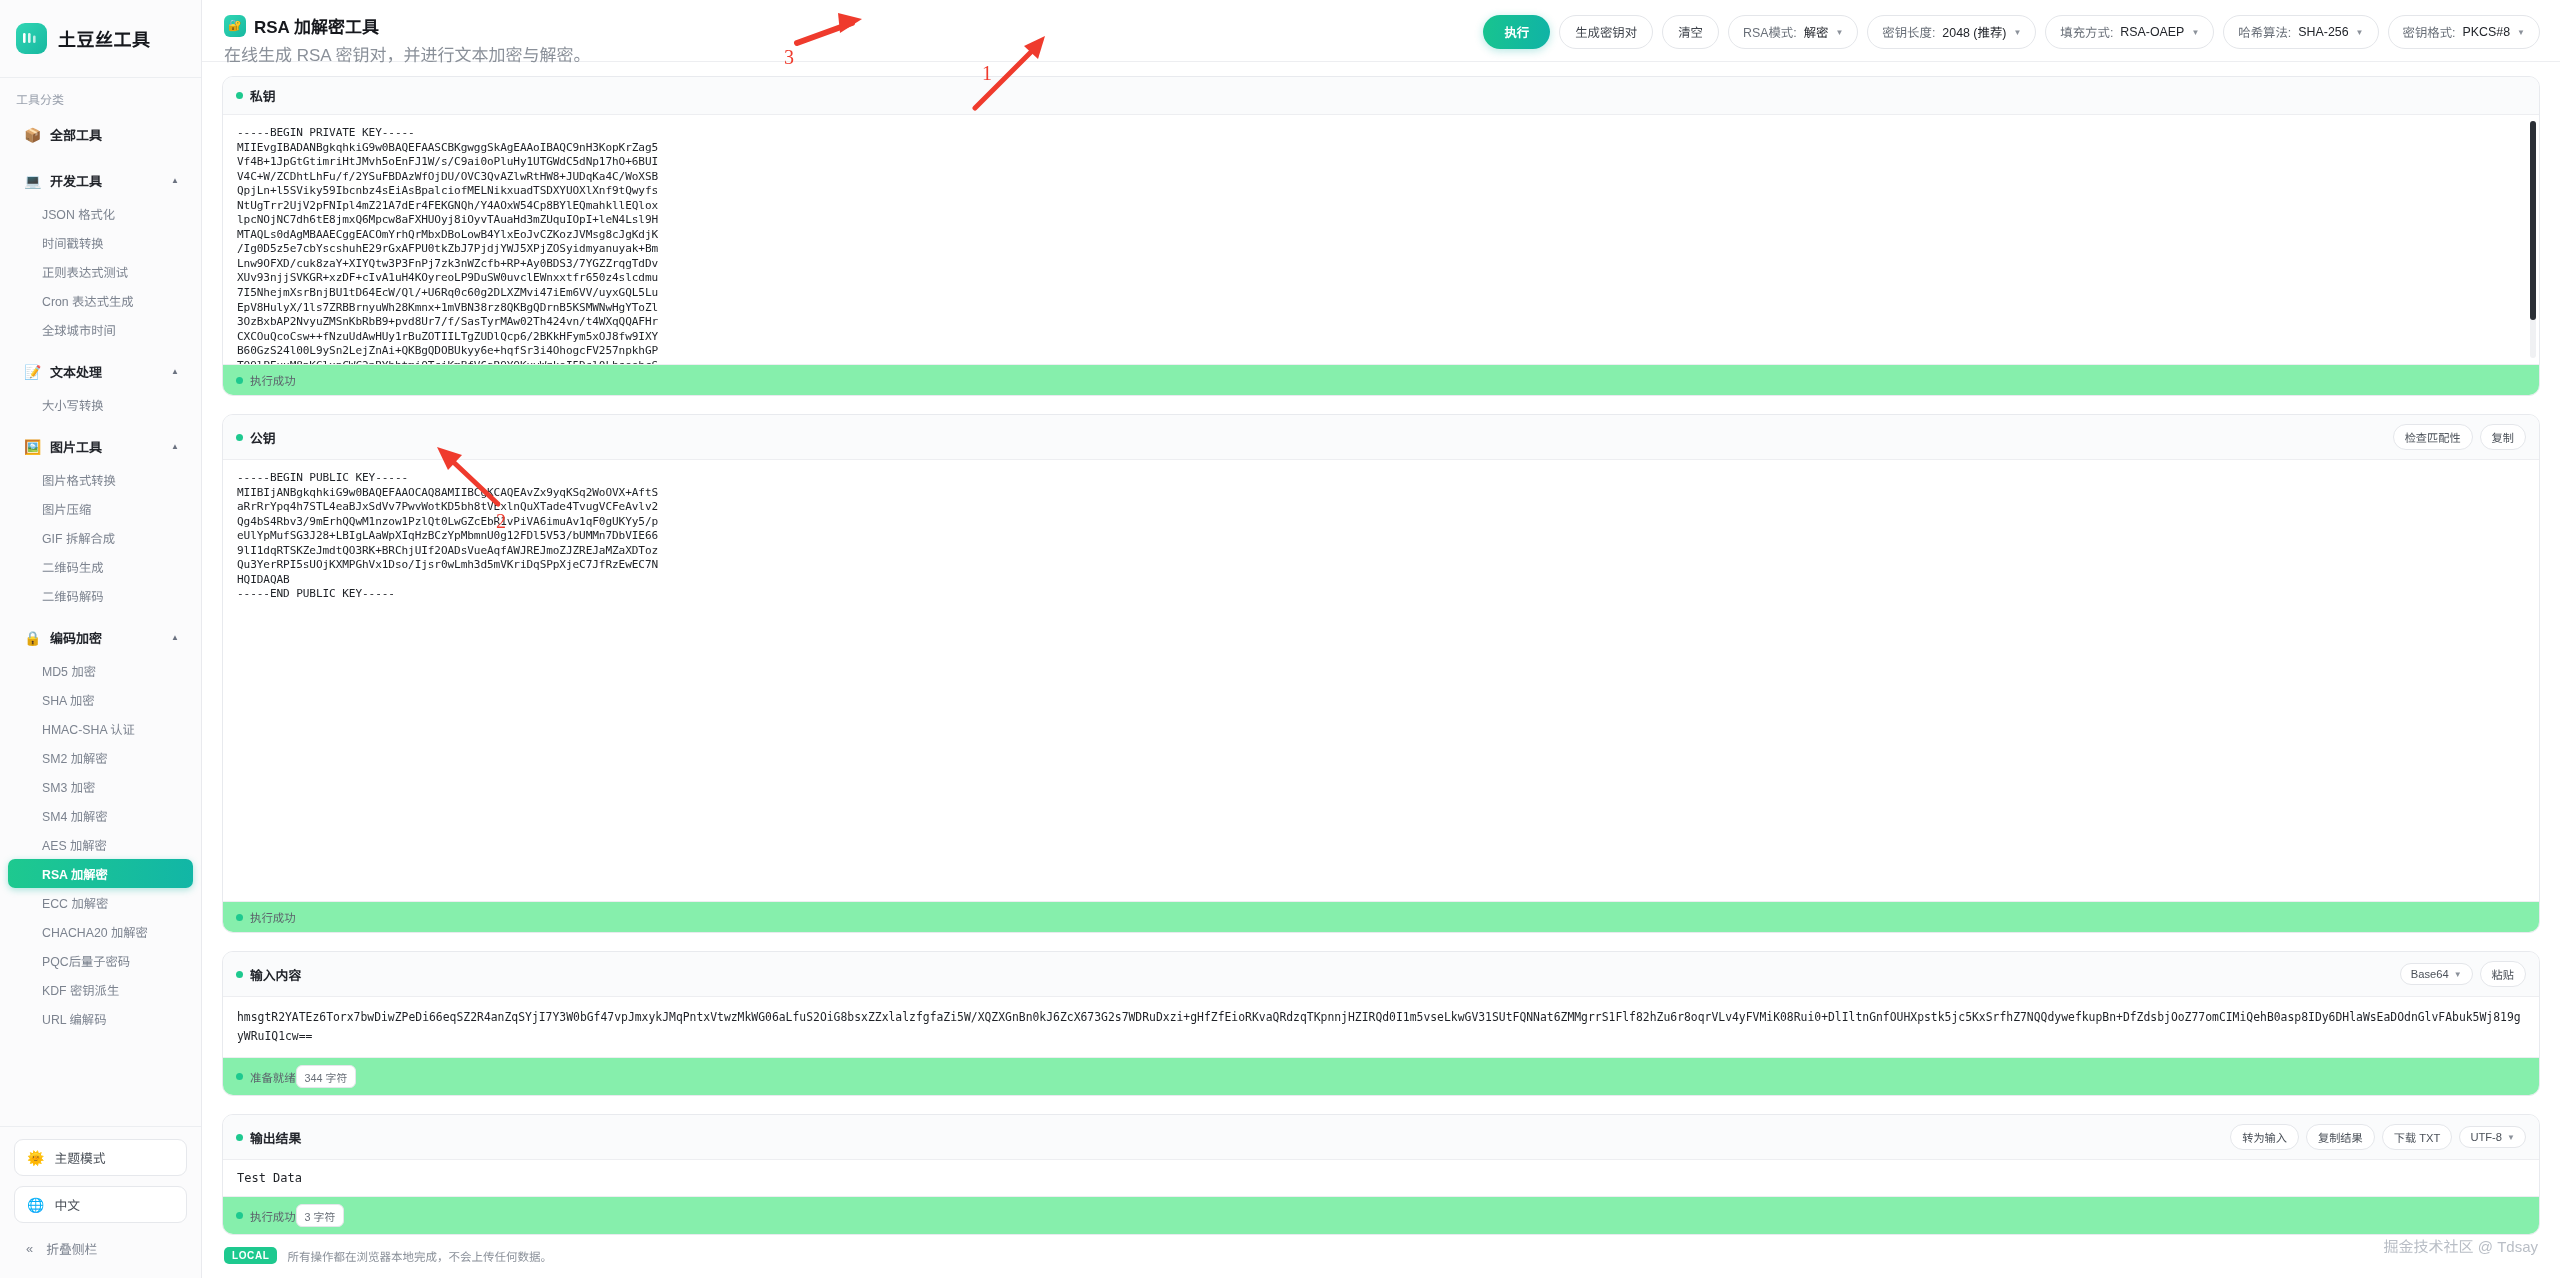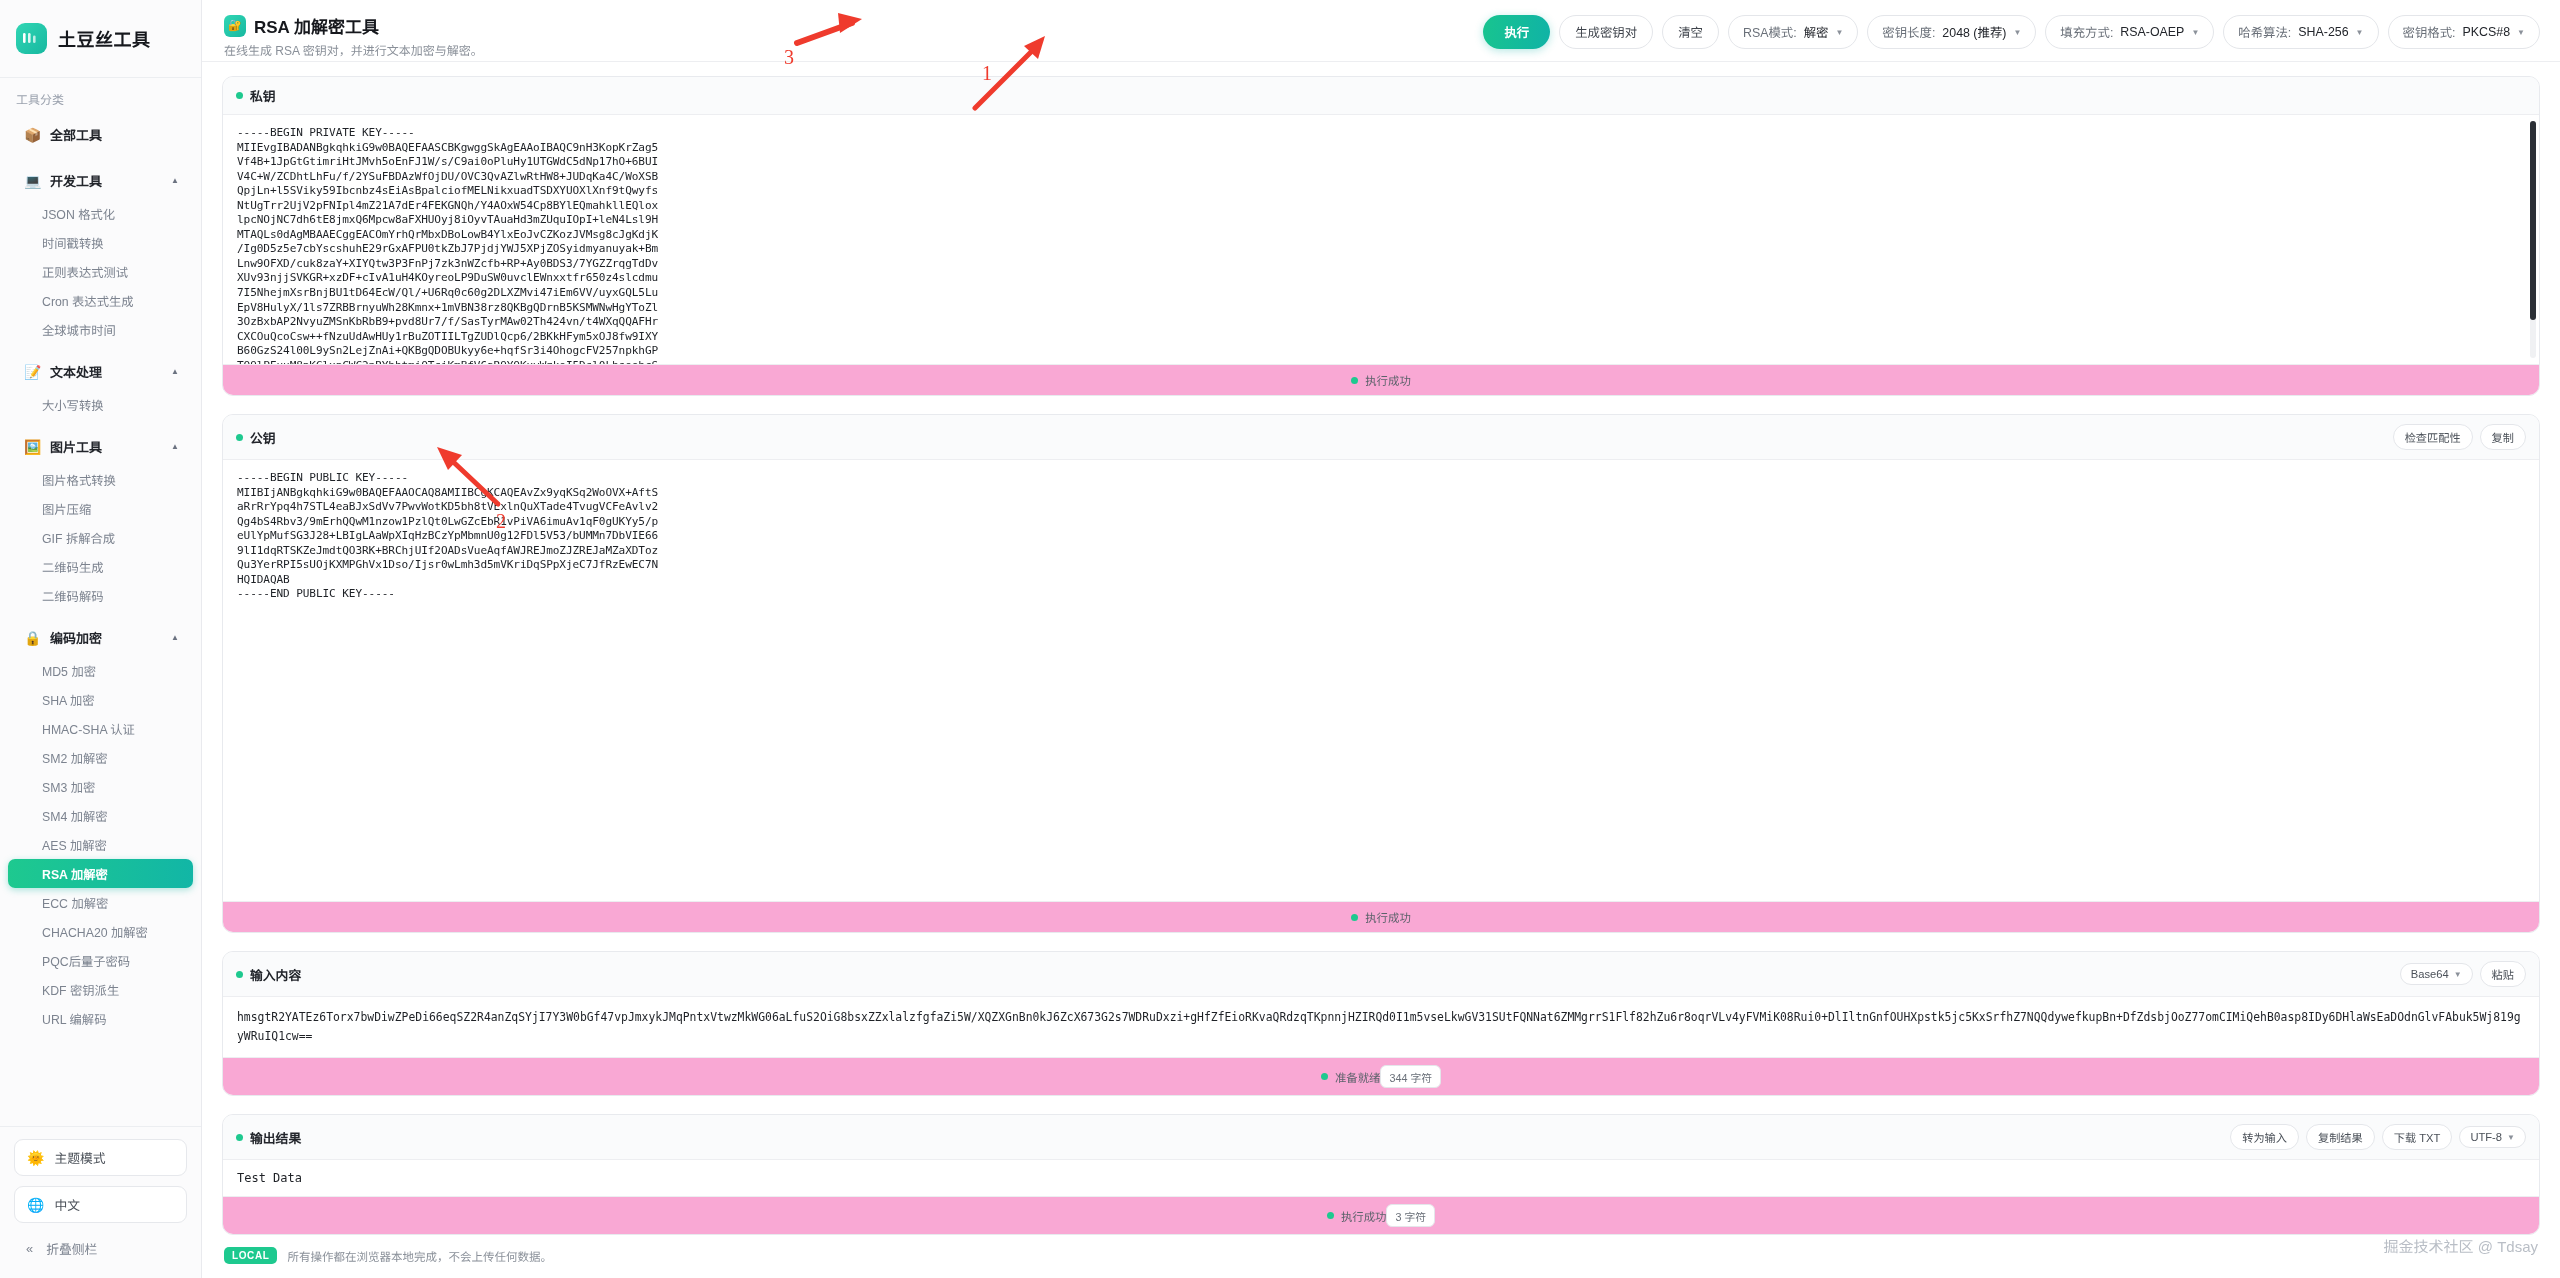--- a/index.html
+++ b/index.html
@@ -95,21 +95,21 @@
   }
   .title-wrap { display: flex; flex-direction: column; gap: 3px; min-width: 0; }
   .title-line { display: flex; align-items: center; gap: 8px; }
   .title-icon {
     width: 22px; height: 22px; border-radius: 6px;
     background: linear-gradient(135deg, #31d6b4, #17b8a0);
     display: flex; align-items: center; justify-content: center;
     font-size: 11px;
   }
   .page-title { font-size: 17px; font-weight: 700; color: #16181d; }
-  .page-sub { font-size: 12px; color: #8a9099; }
+  .page-sub { font-size: 17px; color: #8a9099; }
 
   .toolbar { display: flex; align-items: center; gap: 9px; padding-top: 2px; flex: 0 0 auto; }
   .btn {
     border: 1px solid #e4e6ea; background: #fff; color: #3f444c;
     border-radius: 999px; padding: 7px 15px; font-size: 12.4px;
     cursor: pointer; white-space: nowrap; font-family: inherit;
   }
   .btn.primary {
     background: linear-gradient(95deg, #18c48f 0%, #10b3a6 100%);
     color: #fff; border: none; font-weight: 700; padding: 8px 21px;
@@ -179,23 +179,23 @@
   .scrollbar {
     position: absolute; right: 3px; top: 6px; bottom: 6px; width: 6px;
     border-radius: 3px; background: #f0f1f3;
   }
   .scrollbar .thumb {
     position: absolute; left: 0; top: 0; width: 6px; height: 84%;
     border-radius: 3px; background: #2b2f36;
   }
 
   .card-foot {
-    display: flex; align-items: center; justify-content: center;
+    display: flex; align-items: center; justify-content: flex-start;
     padding: 7px 13px; border-top: 1px solid #edeef1;
-    background: #f9a8d4; flex: 0 0 auto;
+    background: #86efac; flex: 0 0 auto;
   }
   .status { display: flex; align-items: center; gap: 7px; font-size: 11.4px; color: #5c626b; }
   .count-chip {
     border: 1px solid #e4e6ea; background: #fff; border-radius: 6px;
     padding: 2.5px 8px; font-size: 10.8px; color: #6a7079;
   }
 
   .footer-note {
     display: flex; align-items: center; gap: 10px;
     padding: 12px 22px 14px 22px; flex: 0 0 auto;

